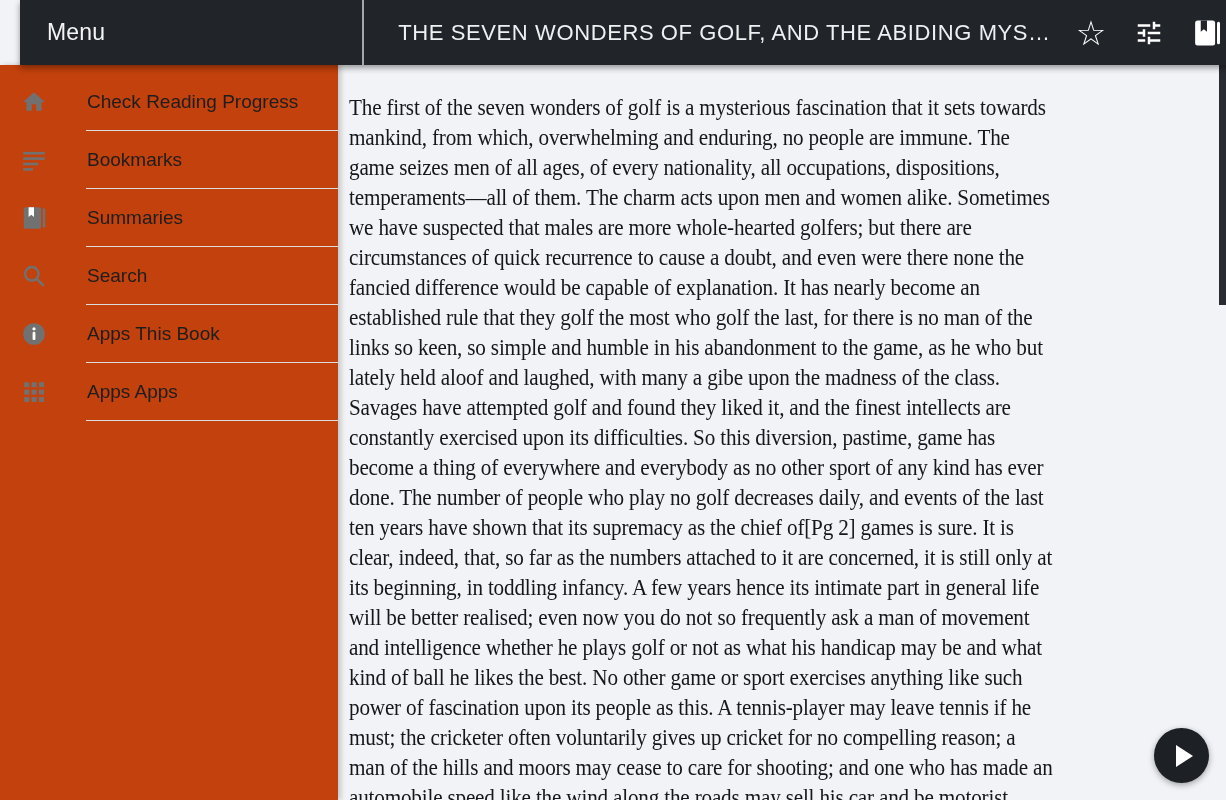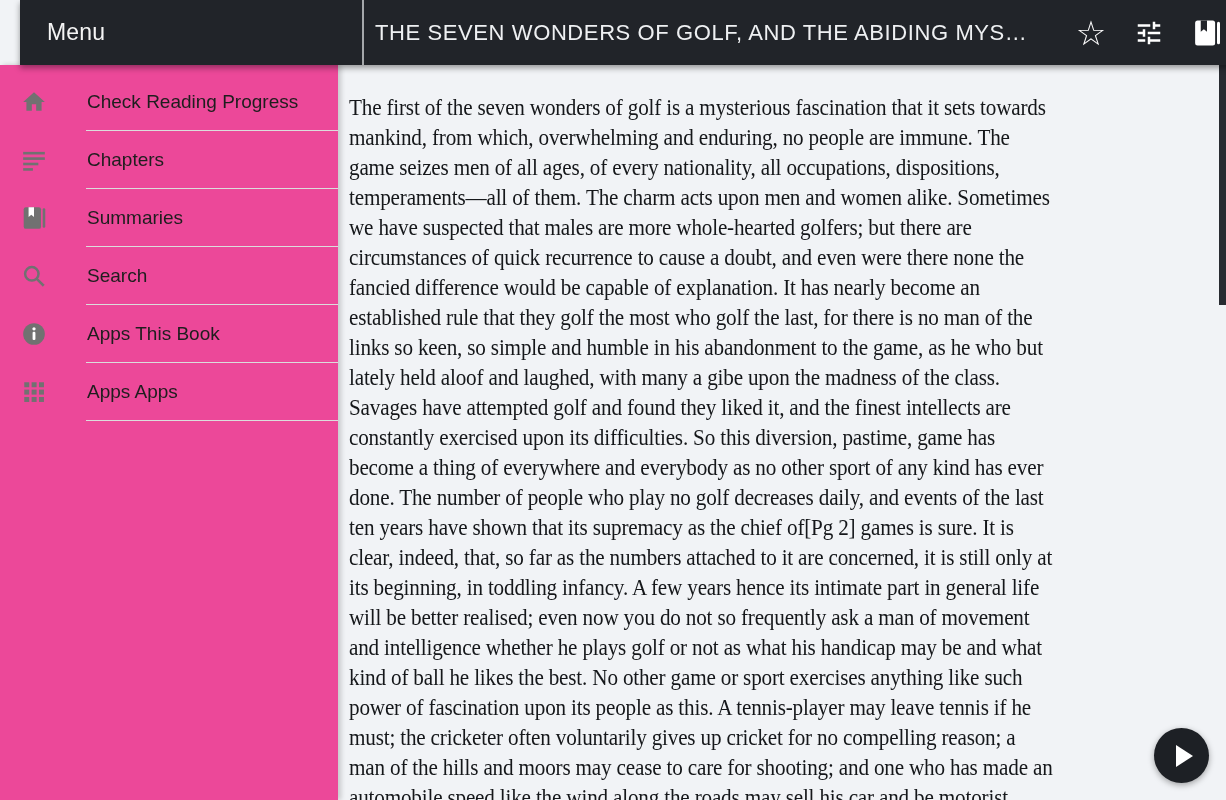--- a/index.html
+++ b/index.html
@@ -15,30 +15,30 @@
     display:flex; align-items:center;margin-left:20px;
   }
   .appbar-left {
     width:343px; height:100%; display:flex; align-items:center;
     padding-left:27px; flex:0 0 auto;
   }
   .menu-label { font-size:23px; color:#f5f5f5; letter-spacing:0.2px; cursor:pointer; }
   .appbar-sep { position:absolute; left:342px; top:0; width:2px; height:65px; background:rgba(235,238,240,0.65); }
   .appbar-title {
     flex:1 1 auto; padding-left:12px; font-size:22px; letter-spacing:0.6px;
-    color:#eef0f2; white-space:nowrap; overflow:hidden;
+    color:#eef0f2; white-space:nowrap; overflow:hidden;text-align:center;
   }
   .appbar-actions { display:flex; align-items:center; gap:24px; padding-right:22px; flex:0 0 auto; }
   .action-btn { width:34px; height:34px; display:flex; align-items:center; justify-content:center; cursor:pointer; }
   .star-glyph { font-size:34px; line-height:34px; color:#ffffff; font-family:"DejaVu Sans", sans-serif; }
 
   
   .sidebar {
     position:absolute; left:0; top:65px; width:338px; height:735px;
-    background:#ec4899; z-index:20;
+    background:#c2410c; z-index:20;
     box-shadow:3px 0 5px rgba(0,0,0,0.18);
     padding-top:8px;
   }
   .side-item {
     position:relative; height:58px; display:flex; align-items:center; cursor:pointer;
   }
   .side-item .icon-box {
     position:absolute; left:20px; width:27px; height:27px;
     display:flex; align-items:center; justify-content:center;
   }
@@ -127,21 +127,21 @@
 
     <div class="side-item">
       <span class="icon-box">
           <svg width="26" height="26" viewBox="0 0 24 24" fill="#717171">
             <rect x="2" y="4.5" width="20" height="2.4"></rect>
             <rect x="2" y="9.5" width="20" height="2.4"></rect>
             <rect x="2" y="14.5" width="14" height="2.4"></rect>
             <rect x="2" y="19.5" width="9" height="2.4"></rect>
           </svg>
         </span>
-      <span class="label">Chapters</span>
+      <span class="label">Bookmarks</span>
       <span class="divider"></span>
     </div>
 
     <div class="side-item">
       <span class="icon-box">
           <svg width="26" height="26" viewBox="0 0 24 24">
             <rect x="2.5" y="2" width="16" height="20" rx="2" fill="#717171"></rect>
             <path d="M7 2h5v9l-2.5-2L7 11z" fill="#ffffff"></path>
             <rect x="20" y="3" width="2.4" height="18" rx="1.2" fill="#717171"></rect>
           </svg>

